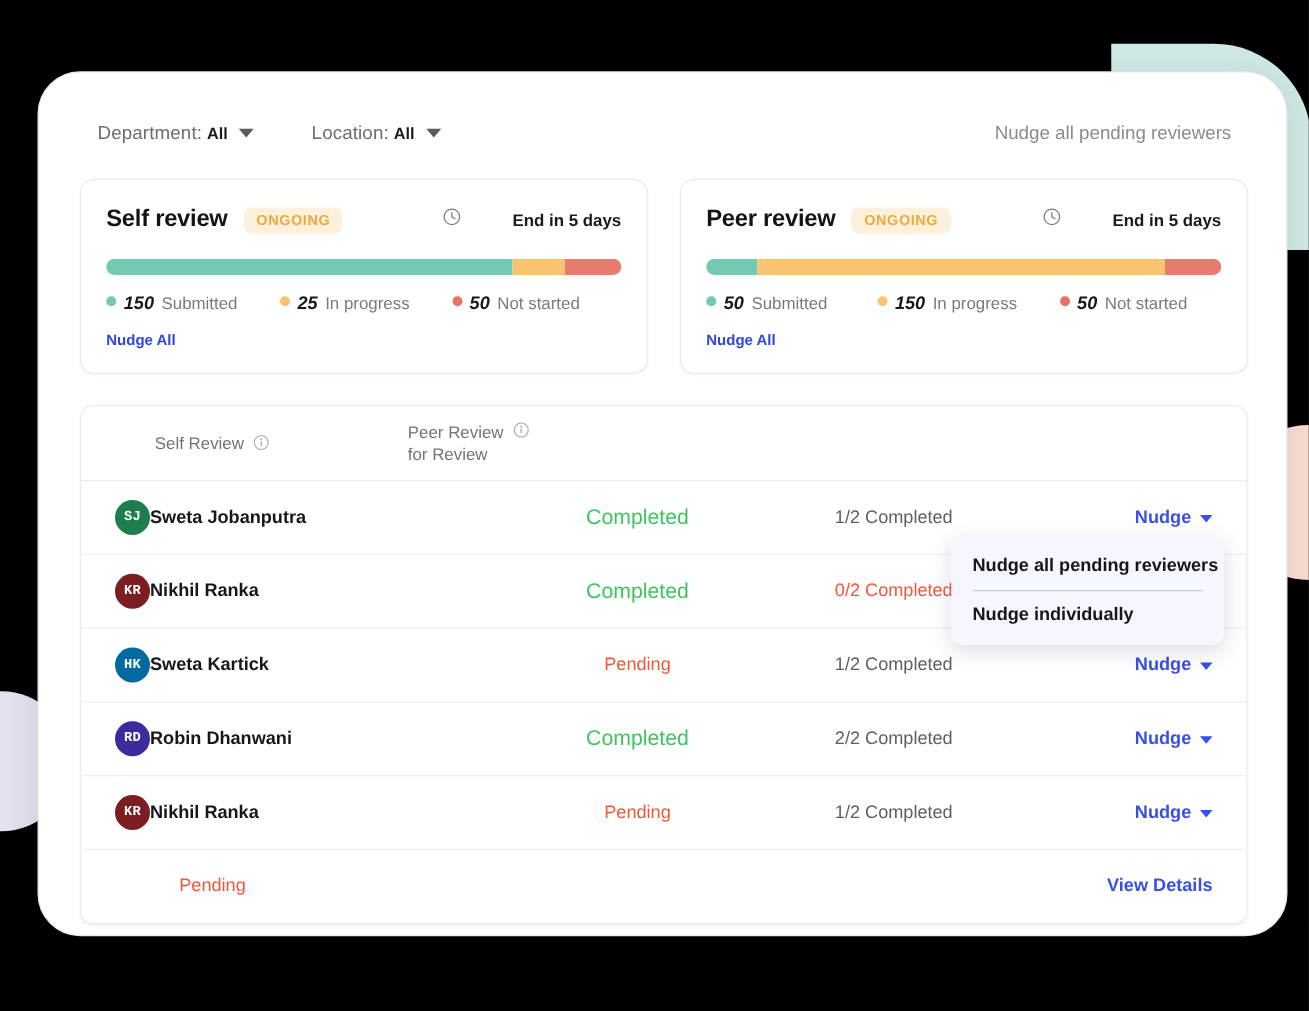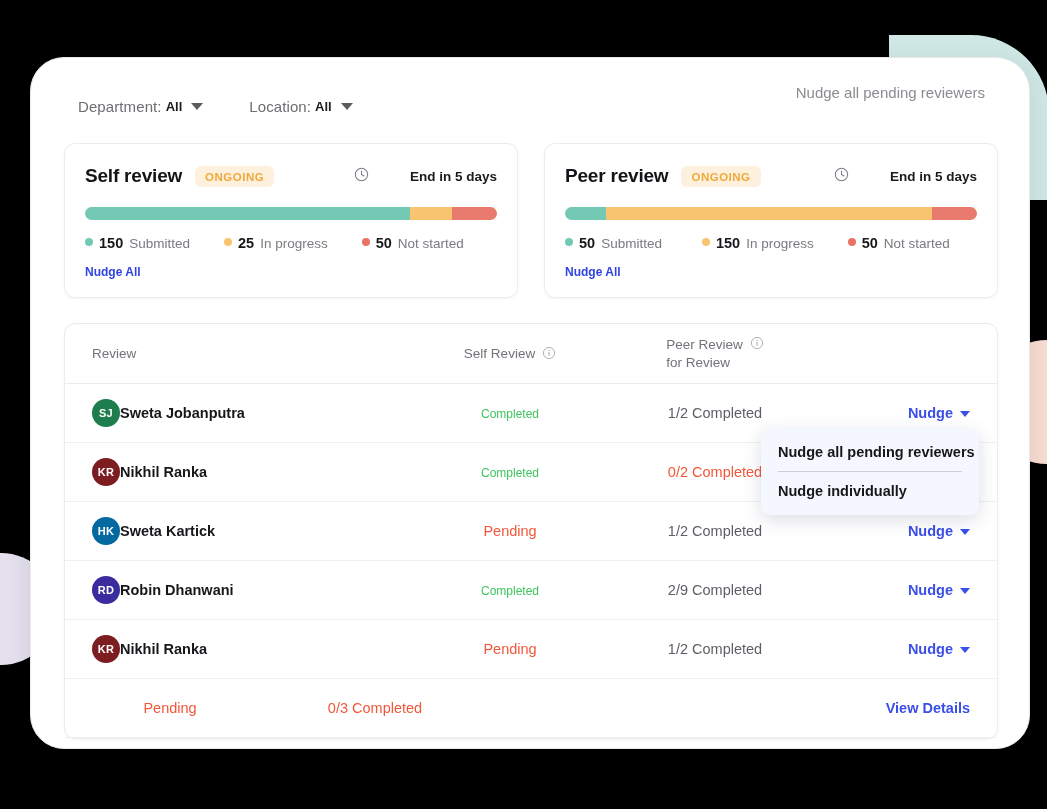--- a/index.html
+++ b/index.html
@@ -63,20 +63,21 @@
   }
   #app-inner {
     position: relative;
     width: 934px;
     height: 100%;
   }
 
   
   .filter-bar {
     display: flex;
+    align-items: center;
     height: 44px;
     padding-left: 14px;
     padding-right: 8px;
   }
   .filter {
     display: flex;
     align-items: center;
     gap: 7px;
     margin-right: 46px;
     cursor: pointer;
@@ -182,20 +183,21 @@
     width: 8px; height: 8px;
     border-radius: 50%;
     display: inline-block;
     position: relative;
     top: -2px;
   }
   .legend-num {
     font-size: 14.5px;
     font-weight: 700;
     color: #18181c;
+    font-style: italic;
   }
   .legend-text {
     font-size: 13.5px;
     color: #7a7a80;
   }
   .nudge-all {
     display: inline-block;
     margin-top: 14px;
     font-size: 12px;
     font-weight: 700;
@@ -247,27 +249,28 @@
     width: 28px; height: 28px;
     border-radius: 50%;
     color: #fff;
     font-size: 11px;
     font-weight: 700;
     display: flex;
     align-items: center;
     justify-content: center;
     letter-spacing: 0.2px;
     flex: none;
+    font-family: Liberation Mono, monospace;
   }
   .person-name {
     font-size: 14.5px;
     font-weight: 700;
     color: #17171b;
   }
-  .status-completed { color: #3fc55f; font-size: 12px; }
+  .status-completed { color: #3fc55f; font-size: 17px; }
   .status-pending   { color: #f2573a; font-size: 14.5px; }
   .peer-normal { color: #5e5e66; font-size: 14.5px; }
   .peer-alert  { color: #f2573a; font-size: 14.5px; }
 
   .action-link {
     font-size: 14.5px;
     font-weight: 700;
     color: #3a4ee8;
     cursor: pointer;
     display: inline-flex;
@@ -411,21 +414,20 @@
           </span>
         </div>
         <div class="nudge-all">Nudge All</div>
       </div>
 
     </div>
 
     <div class="table-card">
 
       <div class="t-row t-head">
-        <div class="col-review th">Review</div>
         <div class="col-self">
           <span class="th th-inline">
             <span>Self Review</span>
             <span>
               <svg width="14" height="14" viewBox="0 0 16 16">
                   <circle cx="8" cy="8" r="6.4" fill="none" stroke="#a7a7ae" stroke-width="1"></circle>
                   <circle cx="8" cy="5" r="0.85" fill="#a7a7ae"></circle>
                   <rect x="7.4" y="6.8" width="1.2" height="4.4" rx="0.6" fill="#a7a7ae"></rect>
                 </svg>
             </span>
@@ -508,21 +510,21 @@
 
       <div class="t-row t-body-row">
         <div class="col-review">
           <span class="avatar" style="background:#3a2b9e">RD</span>
           <span class="person-name">Robin Dhanwani</span>
         </div>
         <div class="col-self">
           <span class="status-completed">Completed</span>
         </div>
         <div class="col-peer">
-          <span class="peer-normal">2/9 Completed</span>
+          <span class="peer-normal">2/2 Completed</span>
         </div>
         <div class="col-action">
           <span class="action-link">
             <span>Nudge</span>
             <span class="action-caret"></span>
           </span>
         </div>
       </div>
 
       <div class="t-row t-body-row">
@@ -541,23 +543,20 @@
             <span>Nudge</span>
             <span class="action-caret"></span>
           </span>
         </div>
       </div>
 
       <div class="t-row t-body-row">
         <div class="col-self">
           <span class="status-pending">Pending</span>
         </div>
-        <div class="col-peer">
-          <span class="peer-alert">0/3 Completed</span>
-        </div>
         <div class="col-action">
           <span class="action-link">View Details</span>
         </div>
       </div>
 
       <div id="nudge-menu">
         <div class="menu-item">Nudge all pending reviewers</div>
         <div class="menu-sep"></div>
         <div class="menu-item">Nudge individually</div>
       </div>

